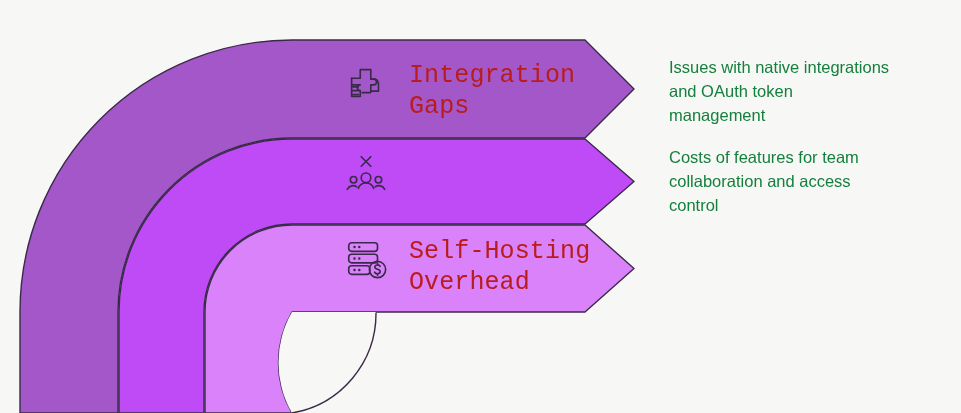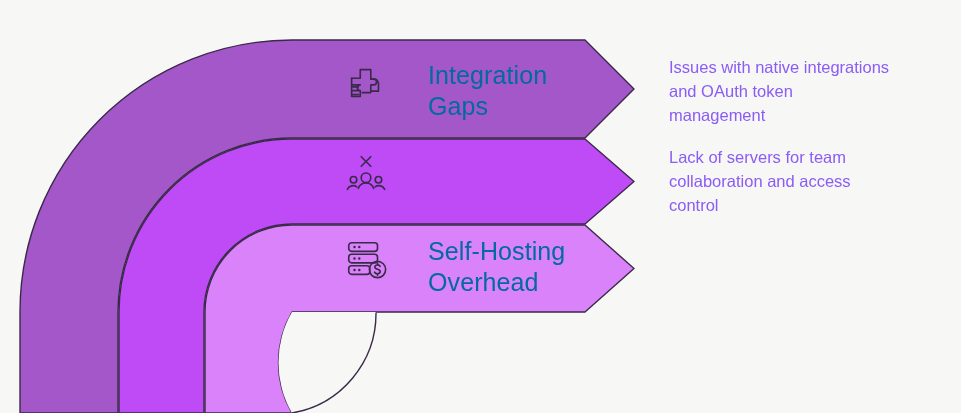--- a/index.html
+++ b/index.html
@@ -24,35 +24,34 @@
   svg.graphic {
     position: absolute;
     left: 0;
     top: 0;
     width: 961px;
     height: 413px;
     display: block;
   }
   .band-title {
     position: absolute;
-    font-family: Liberation Sans, sans-serif;
+    font-family: Liberation Mono, monospace;
     font-size: 25px;
     line-height: 31px;
-    color: #0369a1;
+    color: #b91c1c;
     letter-spacing: 0.1px;
     white-space: pre-line;
     font-weight: 400;
-    margin-left: 19px;
   }
   .band-desc {
     position: absolute;
     font-family: "Liberation Sans", sans-serif;
     font-size: 16.5px;
     line-height: 24px;
-    color: #8b5cf6;
+    color: #15803d;
     white-space: pre-line;
     width: 290px;
     font-weight: 400;
   }
   .icon-wrap {
     position: absolute;
     width: 46px;
     height: 46px;
   }
   .icon-wrap svg { display: block; width: 100%; height: 100%; }
@@ -123,21 +122,21 @@
     <svg viewBox="0 0 48 48" fill="none" stroke="#3a2a4a" stroke-width="1.7" stroke-linecap="round" stroke-linejoin="round">
       <path d="M19 7 L29 17 M29 7 L19 17"></path>
       <circle cx="24" cy="29" r="5"></circle>
       <circle cx="11" cy="31" r="3.4"></circle>
       <circle cx="37" cy="31" r="3.4"></circle>
       <path d="M16 40 a8.5 8.5 0 0 1 16 0"></path>
       <path d="M4.5 41 a6.8 6.8 0 0 1 10 -2.5"></path>
       <path d="M43.5 41 a6.8 6.8 0 0 0 -10 -2.5"></path>
     </svg>
   </div>
-  <div class="band-desc" style="left:669px; top:145px;">Lack of servers for team
+  <div class="band-desc" style="left:669px; top:145px;">Costs of features for team
 collaboration and access
 control</div>
 
   <div class="icon-wrap" style="left:343px; top:236px;">
     <svg viewBox="0 0 48 48" fill="none" stroke="#3a2a4a" stroke-width="1.7" stroke-linecap="round" stroke-linejoin="round">
       <rect x="6" y="7" width="30" height="9" rx="3"></rect>
       <rect x="6" y="19" width="30" height="9" rx="3"></rect>
       <rect x="6" y="31" width="22" height="9" rx="3"></rect>
       <path d="M12 11.5 h0.01 M17 11.5 h0.01 M12 23.5 h0.01 M17 23.5 h0.01 M12 35.5 h0.01 M17 35.5 h0.01" stroke-width="2.6"></path>
       <circle cx="36" cy="35" r="8.5"></circle>

